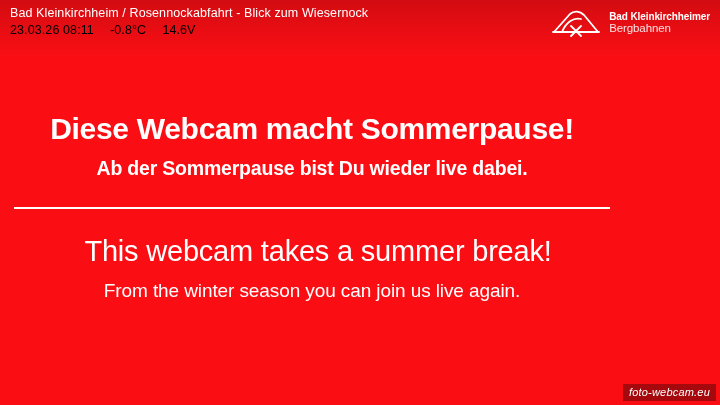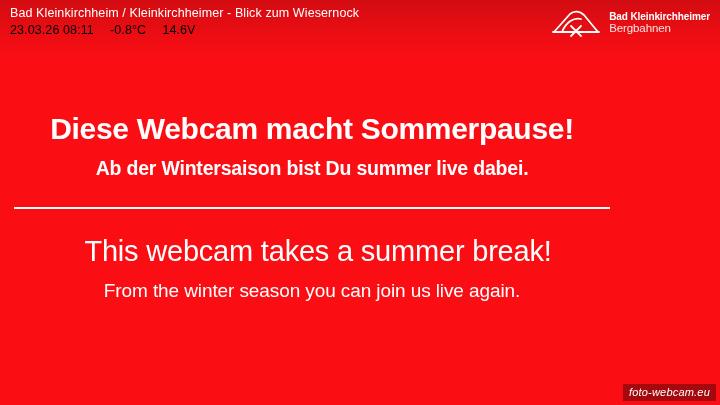--- a/index.html
+++ b/index.html
@@ -179,21 +179,21 @@
   }
 </style>
 </head>
 <body>
 
 <div class="top-shade"></div>
 
 <div class="header">
 
   <div class="header-info">
-    <div class="cam-title">Bad Kleinkirchheim / Kleinkirchheimer - Blick zum Wiesernock</div>
+    <div class="cam-title">Bad Kleinkirchheim / Rosennockabfahrt - Blick zum Wiesernock</div>
     <div class="cam-stats">
       <span>23.03.26 08:11</span>
       <span class="sep"></span>
       <span>-0.8°C</span>
       <span class="sep"></span>
       <span>14.6V</span>
     </div>
   </div>
 
   <div class="logo">
@@ -213,21 +213,21 @@
     <span class="logo-text">
       <span class="logo-line1">Bad Kleinkirchheimer</span>
       <span class="logo-line2">Bergbahnen</span>
     </span>
   </div>
 
 </div>
 
 <div class="message">
   <div class="de-head">Diese Webcam macht Sommerpause!</div>
-  <div class="de-sub">Ab der Wintersaison bist Du summer live dabei.</div>
+  <div class="de-sub">Ab der Sommerpause bist Du wieder live dabei.</div>
 
   <div class="divider"></div>
 
   <div class="en-head">This webcam takes a summer break!</div>
   <div class="en-sub">From the winter season you can join us live again.</div>
 </div>
 
 <div class="watermark">foto-webcam.eu</div>
 
 </body></html>

